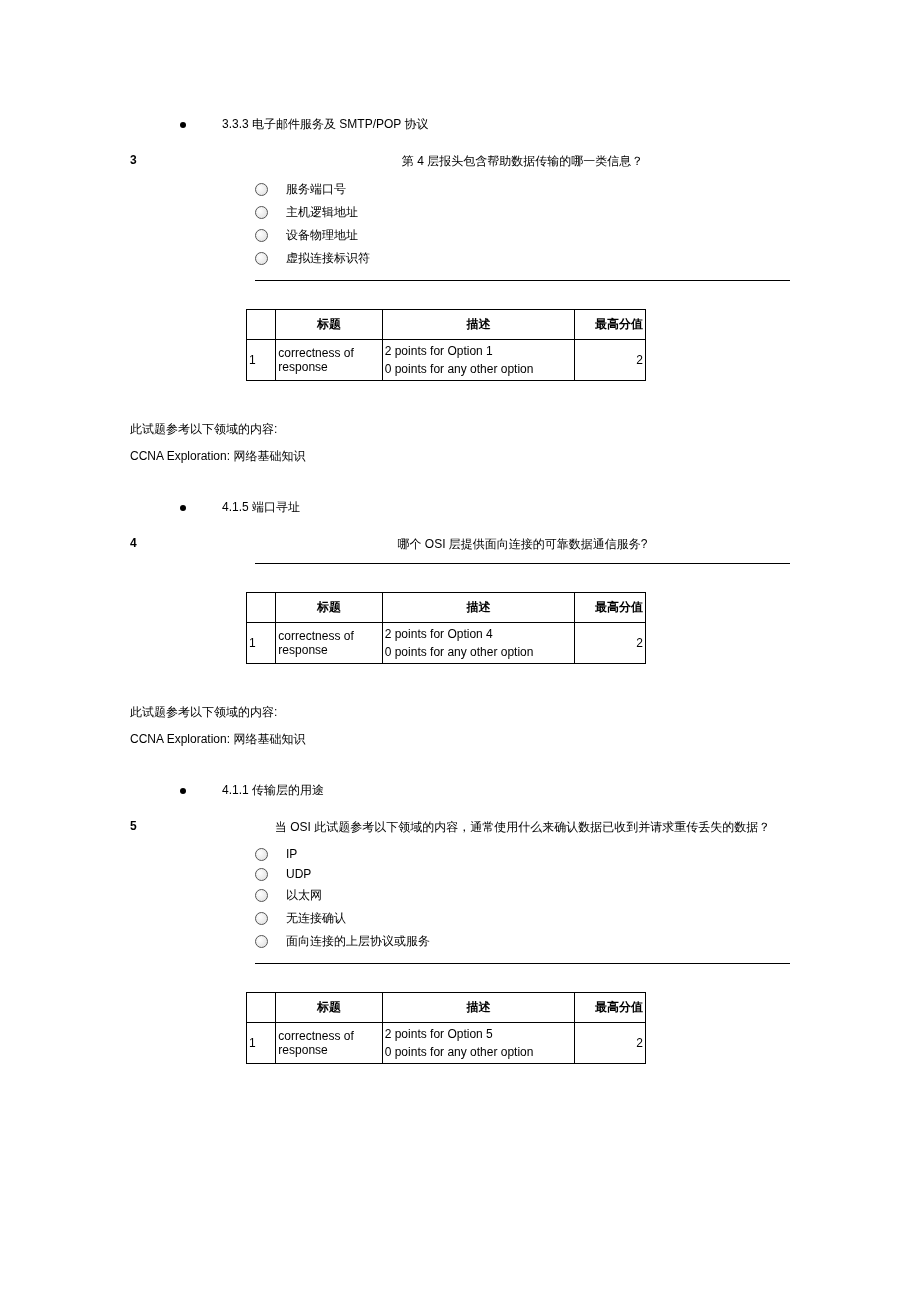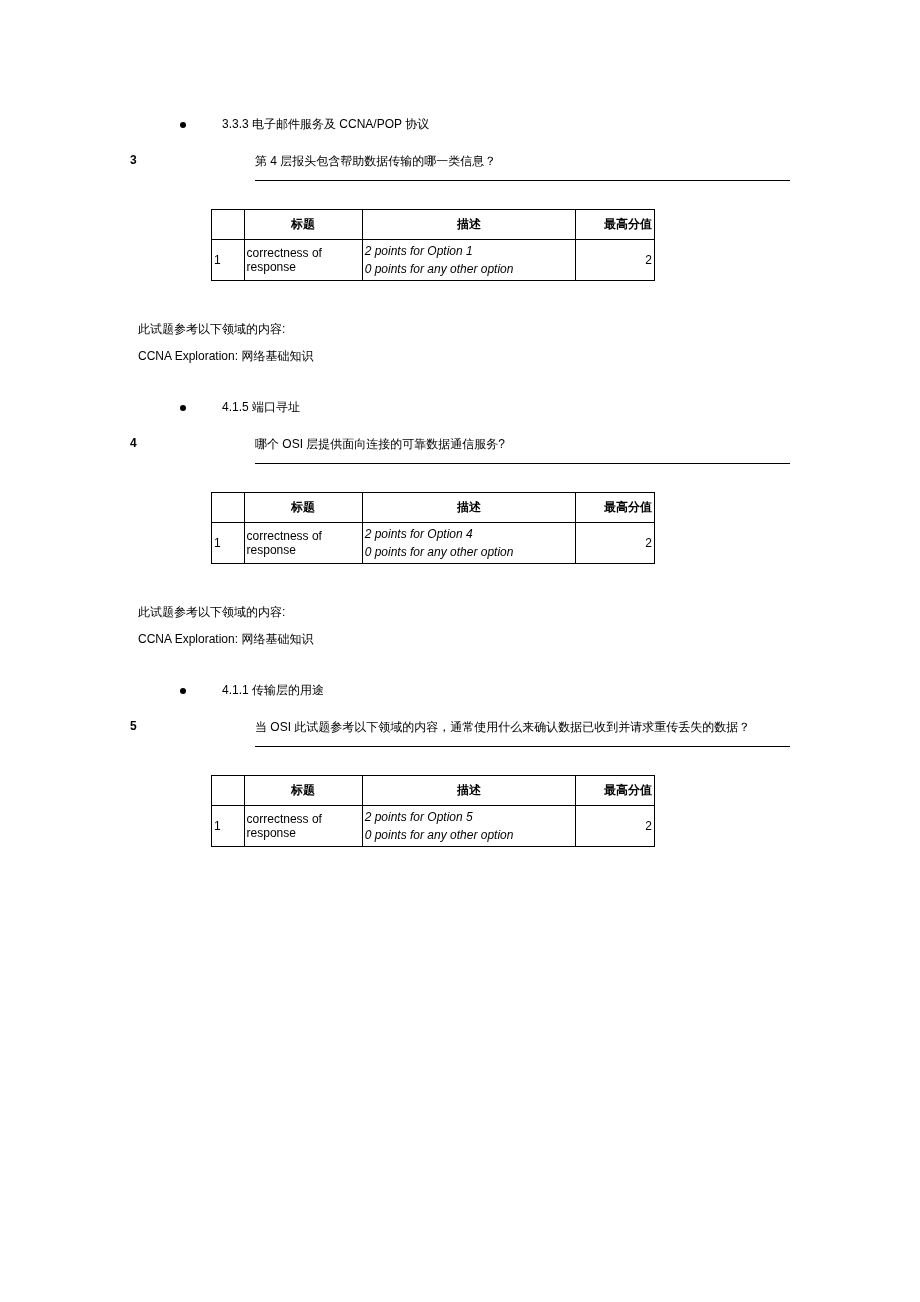--- a/index.html
+++ b/index.html
@@ -31,20 +31,21 @@
   .q-head {
     display: flex;
   }
   .q-num {
     width: 125px;
     font-weight: bold;
     flex-shrink: 0;
   }
   .q-text {
     flex: 1;
+    text-align: center;
   }
   .opts {
     margin-left: 125px;
     margin-top: 8px;
   }
   .opt-row {
     display: flex;
     align-items: center;
     padding: 3px 0;
   }
@@ -52,65 +53,83 @@
     width: 11px;
     height: 11px;
     border: 1px solid #555;
     border-radius: 50%;
     background: radial-gradient(circle at 35% 35%, #fff, #ddd);
     margin-right: 18px;
     flex-shrink: 0;
   }
   .score-table {
     border-collapse: collapse;
-    margin: 28px 0 0 81px;
-    width: 444px;
+    margin: 28px 0 0 116px;
+    width: 400px;
   }
   .score-table th, .score-table td {
     border: 1px solid #000;
     font-size: 12px;
     vertical-align: middle;
   }
   .score-table th {
     text-align: center;
     font-weight: bold;
     padding: 6px 2px;
   }
   .score-table td {
     padding: 2px 2px;
   }
   .score-table .col-idx { width: 24px; }
   .score-table .col-title { width: 100px; }
   .score-table .col-desc { width: 185px; }
   .score-table .col-max { width: 65px; text-align: right; }
-  .desc-cell { line-height: 1.5; font-style: italic; }
+  .desc-cell { line-height: 1.5; }
   .ref-block {
     margin-top: 40px;
   }
   .ref-line {
-    margin: 4px 0 10px 8px;
+    margin: 4px 0 10px 0;
   }
   .divider {
     border-bottom: 1px solid #000;
     margin-left: 125px;
     margin-top: 10px;
   }
 </style>
 </head>
 <body>
 
 <div class="bullet-row">
   <span class="bullet-dot"></span>
-  <span>3.3.3 电子邮件服务及 CCNA/POP 协议</span>
+  <span>3.3.3 电子邮件服务及 SMTP/POP 协议</span>
 </div>
 
 <div class="q-block">
   <div class="q-head">
     <div class="q-num">3</div>
     <div class="q-text">第 4 层报头包含帮助数据传输的哪一类信息？</div>
+  </div>
+  <div class="opts">
+    <div class="opt-row">
+        <span class="radio"></span>
+        <span>服务端口号</span>
+      </div>
+    <div class="opt-row">
+        <span class="radio"></span>
+        <span>主机逻辑地址</span>
+      </div>
+    <div class="opt-row">
+        <span class="radio"></span>
+        <span>设备物理地址</span>
+      </div>
+    <div class="opt-row">
+        <span class="radio"></span>
+        <span>虚拟连接标识符</span>
+      </div>
   </div>
   <div class="divider"></div>
   <table class="score-table">
     <tbody>
         <tr>
       <th class="col-idx"></th>
       <th class="col-title">标题</th>
       <th class="col-desc">描述</th>
       <th class="col-max">最高分值</th>
     </tr>
@@ -174,20 +193,42 @@
 <div class="bullet-row">
   <span class="bullet-dot"></span>
   <span>4.1.1 传输层的用途</span>
 </div>
 
 <div class="q-block">
   <div class="q-head">
     <div class="q-num">5</div>
     <div class="q-text">当 OSI 此试题参考以下领域的内容，通常使用什么来确认数据已收到并请求重传丢失的数据？</div>
   </div>
+  <div class="opts">
+    <div class="opt-row">
+        <span class="radio"></span>
+        <span>IP</span>
+      </div>
+    <div class="opt-row">
+        <span class="radio"></span>
+        <span>UDP</span>
+      </div>
+    <div class="opt-row">
+        <span class="radio"></span>
+        <span>以太网</span>
+      </div>
+    <div class="opt-row">
+        <span class="radio"></span>
+        <span>无连接确认</span>
+      </div>
+    <div class="opt-row">
+        <span class="radio"></span>
+        <span>面向连接的上层协议或服务</span>
+      </div>
+  </div>
   <div class="divider"></div>
   <table class="score-table">
     <tbody>
         <tr>
       <th class="col-idx"></th>
       <th class="col-title">标题</th>
       <th class="col-desc">描述</th>
       <th class="col-max">最高分值</th>
     </tr>
     <tr>

